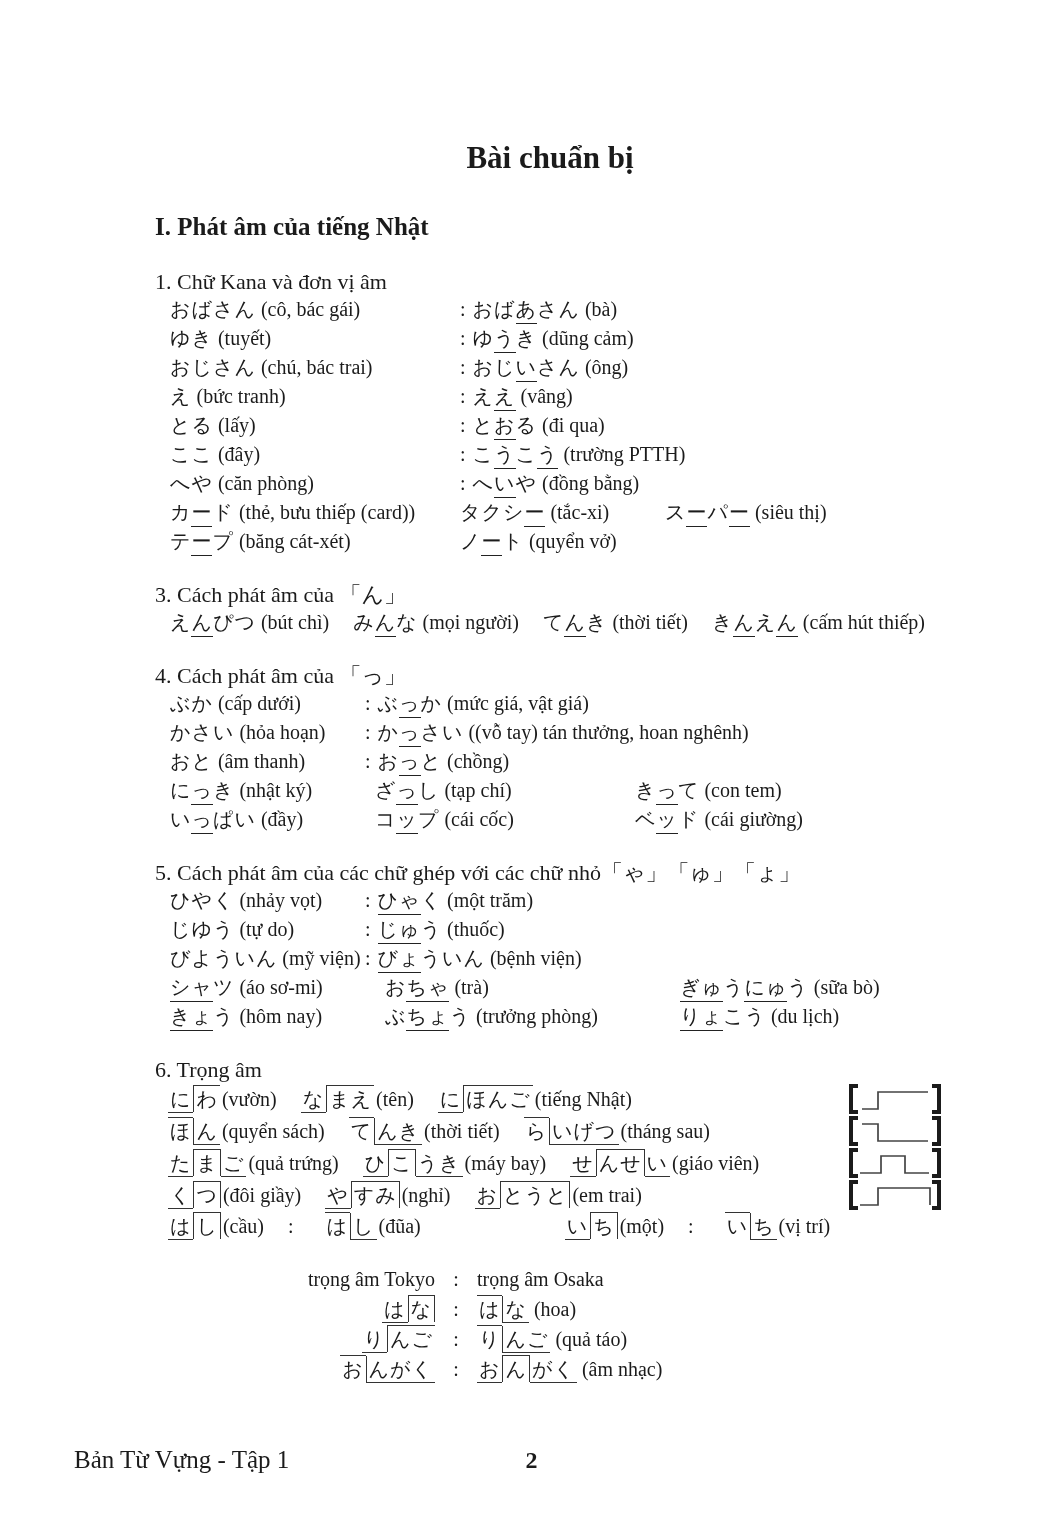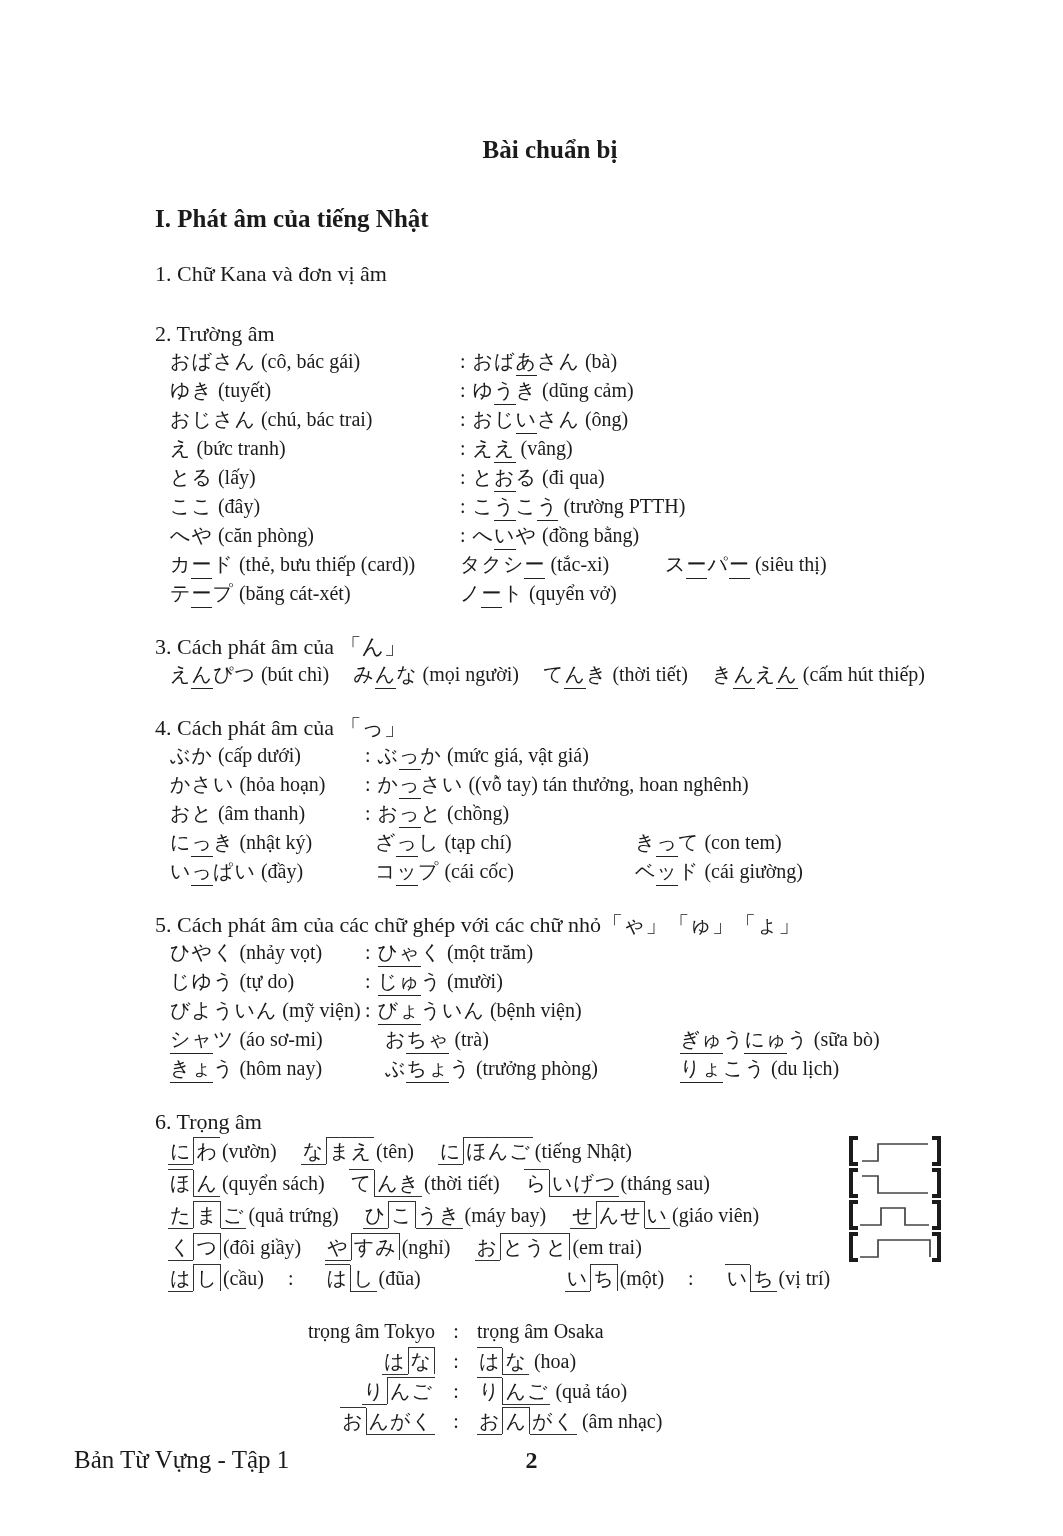--- a/index.html
+++ b/index.html
@@ -6,22 +6,22 @@
   .page{
     position:relative;
     width:1063px;height:1536px;
     background:#ffffff;
     color:#1b1b1b;
     font-family:"Liberation Serif", serif;
     overflow:hidden;
   }
   .content{padding:132px 118px 0 155px;}
   .title{
-    margin:0;text-align:center;
-    font-size:25px;font-weight:bold;line-height:36px;
+    margin:8px;text-align:center;
+    font-size:31px;font-weight:bold;line-height:36px;
   }
   .h-I{margin:36px 0 0 0;font-size:25px;font-weight:bold;line-height:30px;}
   .h-sec{margin:0;font-size:22px;font-weight:normal;line-height:27px;}
   .mt1{margin-top:26px;}
   .mt2{margin-top:33px;}
   .mt3{margin-top:25px;}
   .ex{margin-left:15px;font-size:20px;}
   .row{line-height:29px;min-height:29px;}
   .grid2{display:grid;grid-template-columns:290px 1fr;align-items:baseline;}
   .grid2 .cell{white-space:nowrap;}
@@ -61,21 +61,20 @@
 
 <div class="page">
   <div class="content">
 
     <h1 class="title">Bài chuẩn bị</h1>
 
     <h2 class="h-I">I. Phát âm của tiếng Nhật</h2>
 
     <h3 class="h-sec mt1">1. Chữ Kana và đơn vị âm</h3>
 
-    <h3 class="h-sec mt2">2. Trường âm</h3>
     <div class="ex">
       <div class="row grid2">
         <span class="cell"><span class="jp"><span>おばさん</span></span><span class="gloss">(cô, bác gái)</span></span>
         <span class="cell"><span class="colon">:</span><span class="jp"><span>おば</span><span class="u">あ</span><span>さん</span></span><span class="gloss">(bà)</span></span>
       </div>
       <div class="row grid2">
         <span class="cell"><span class="jp"><span>ゆき</span></span><span class="gloss">(tuyết)</span></span>
         <span class="cell"><span class="colon">:</span><span class="jp"><span>ゆ</span><span class="u">う</span><span>き</span></span><span class="gloss">(dũng cảm)</span></span>
       </div>
       <div class="row grid2">
@@ -147,21 +146,21 @@
     </div>
 
     <h3 class="h-sec mt3">5. Cách phát âm của các chữ ghép với các chữ nhỏ「ゃ」「ゅ」「ょ」</h3>
     <div class="ex">
       <div class="row grid2-s">
         <span class="cell"><span class="jp"><span>ひやく</span></span><span class="gloss">(nhảy vọt)</span></span>
         <span class="cell"><span class="colon">:</span><span class="jp"><span class="u">ひゃ</span><span>く</span></span><span class="gloss">(một trăm)</span></span>
       </div>
       <div class="row grid2-s">
         <span class="cell"><span class="jp"><span>じゆう</span></span><span class="gloss">(tự do)</span></span>
-        <span class="cell"><span class="colon">:</span><span class="jp"><span class="u">じゅ</span><span>う</span></span><span class="gloss">(mười)</span></span>
+        <span class="cell"><span class="colon">:</span><span class="jp"><span class="u">じゅ</span><span>う</span></span><span class="gloss">(thuốc)</span></span>
       </div>
       <div class="row grid2-s">
         <span class="cell"><span class="jp"><span>びよういん</span></span><span class="gloss">(mỹ viện)</span></span>
         <span class="cell"><span class="colon">:</span><span class="jp"><span class="u">びょ</span><span>ういん</span></span><span class="gloss">(bệnh viện)</span></span>
       </div>
       <div class="row grid3-c">
         <span class="cell"><span class="jp"><span class="u">シャ</span><span>ツ</span></span><span class="gloss">(áo sơ-mi)</span></span>
         <span class="cell"><span class="jp"><span>お</span><span class="u">ちゃ</span></span><span class="gloss">(trà)</span></span>
         <span class="cell"><span class="jp"><span class="u">ぎゅ</span><span>う</span><span class="u">にゅ</span><span>う</span></span><span class="gloss">(sữa bò)</span></span>
       </div>

